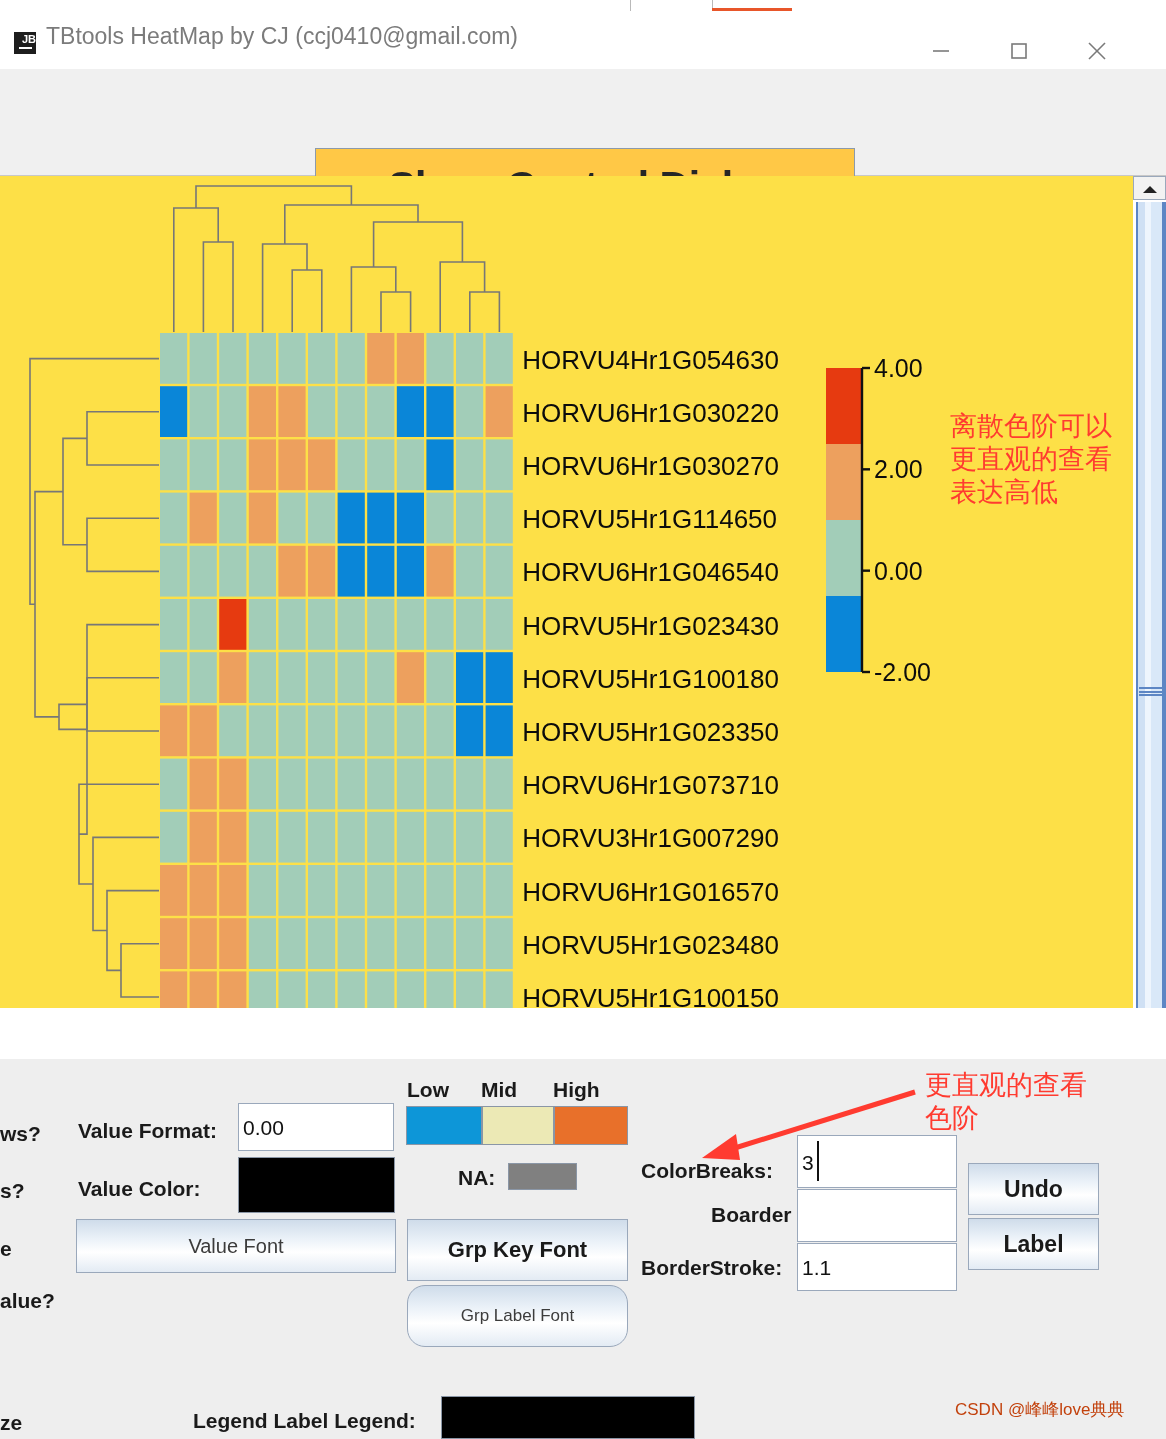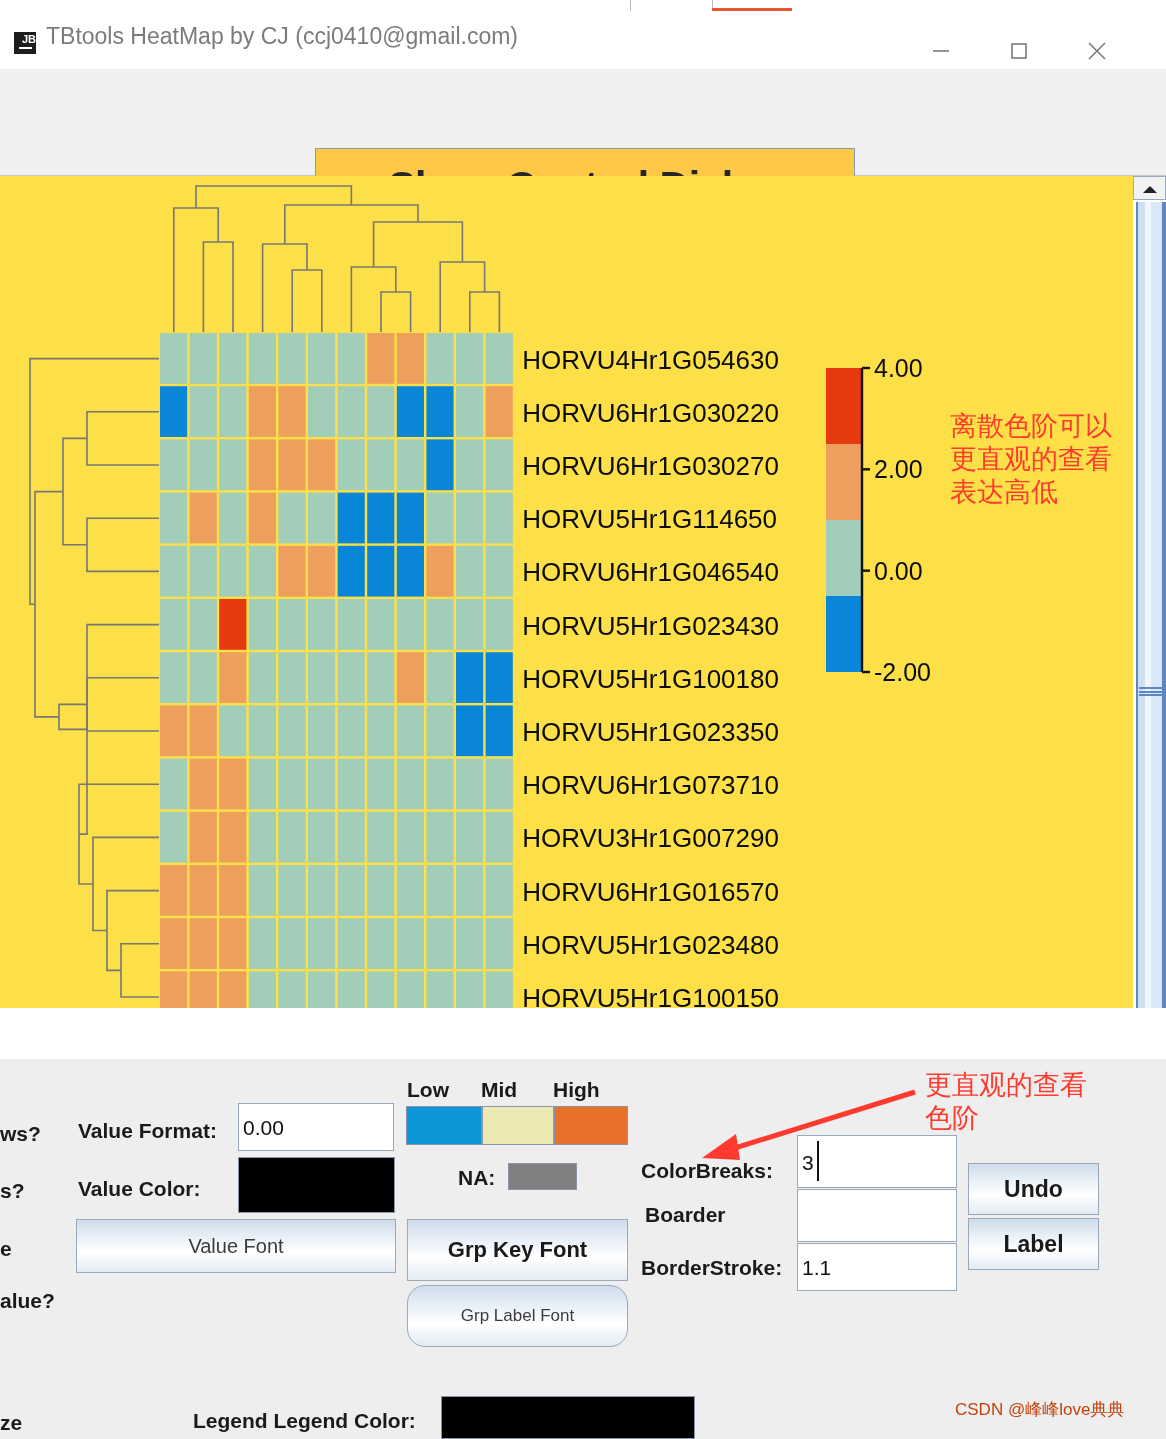--- a/index.html
+++ b/index.html
@@ -351,30 +351,30 @@
   <div class="lbl" style="left:458px;top:107px;">NA:</div>
   <div class="swatch" id="sw-na" style="left:508px;top:104px;width:69px;height:27px;background:#808080;"></div>
 
   <div class="jbtn" style="left:407px;top:160px;width:221px;height:62px;font-size:22px;">Grp Key Font</div>
   <div class="jbtn thin" style="left:407px;top:226px;width:221px;height:62px;font-size:17px;">Grp Label Font</div>
 
   <div class="lbl" style="left:641px;top:100px;">ColorBreaks:</div>
   <div class="tfield" style="left:797px;top:76px;width:160px;height:53px;line-height:47px;">3</div>
   <div class="caret" style="left:817px;top:82px;height:40px;"></div>
 
-  <div class="lbl" style="left:645px;top:1203px;position:absolute;top:144px;">Boarder</div>
+  <div class="lbl" style="left:711px;top:1203px;position:absolute;top:144px;">Boarder</div>
   <div class="tfield" style="left:797px;top:130px;width:160px;height:53px;"></div>
 
   <div class="lbl" style="left:641px;top:197px;">BorderStroke:</div>
   <div class="tfield" style="left:797px;top:184px;width:160px;height:48px;line-height:42px;">1.1</div>
 
   <div class="jbtn" style="left:968px;top:104px;width:131px;height:52px;font-size:23px;">Undo</div>
   <div class="jbtn" style="left:968px;top:159px;width:131px;height:52px;font-size:23px;">Label</div>
 
-  <div class="lbl" style="left:193px;top:350px;">Legend Legend Color:</div>
+  <div class="lbl" style="left:193px;top:350px;">Legend Label Legend:</div>
   <div class="swatch" style="left:441px;top:337px;width:254px;height:43px;background:#000;"></div>
 
   <div class="note" id="cb-note" style="left:925px;top:10px;width:230px;">更直观的查看
 色阶</div>
   <svg style="position:absolute;left:690px;top:25px;width:230px;height:90px;" viewBox="0 0 230 90">
     <line x1="225" y1="8" x2="32" y2="68" stroke="#ff3b30" stroke-width="5"></line>
     <polygon points="12,74 46,50 50,76" fill="#ff3b30"></polygon>
   </svg>
 </div>
 

